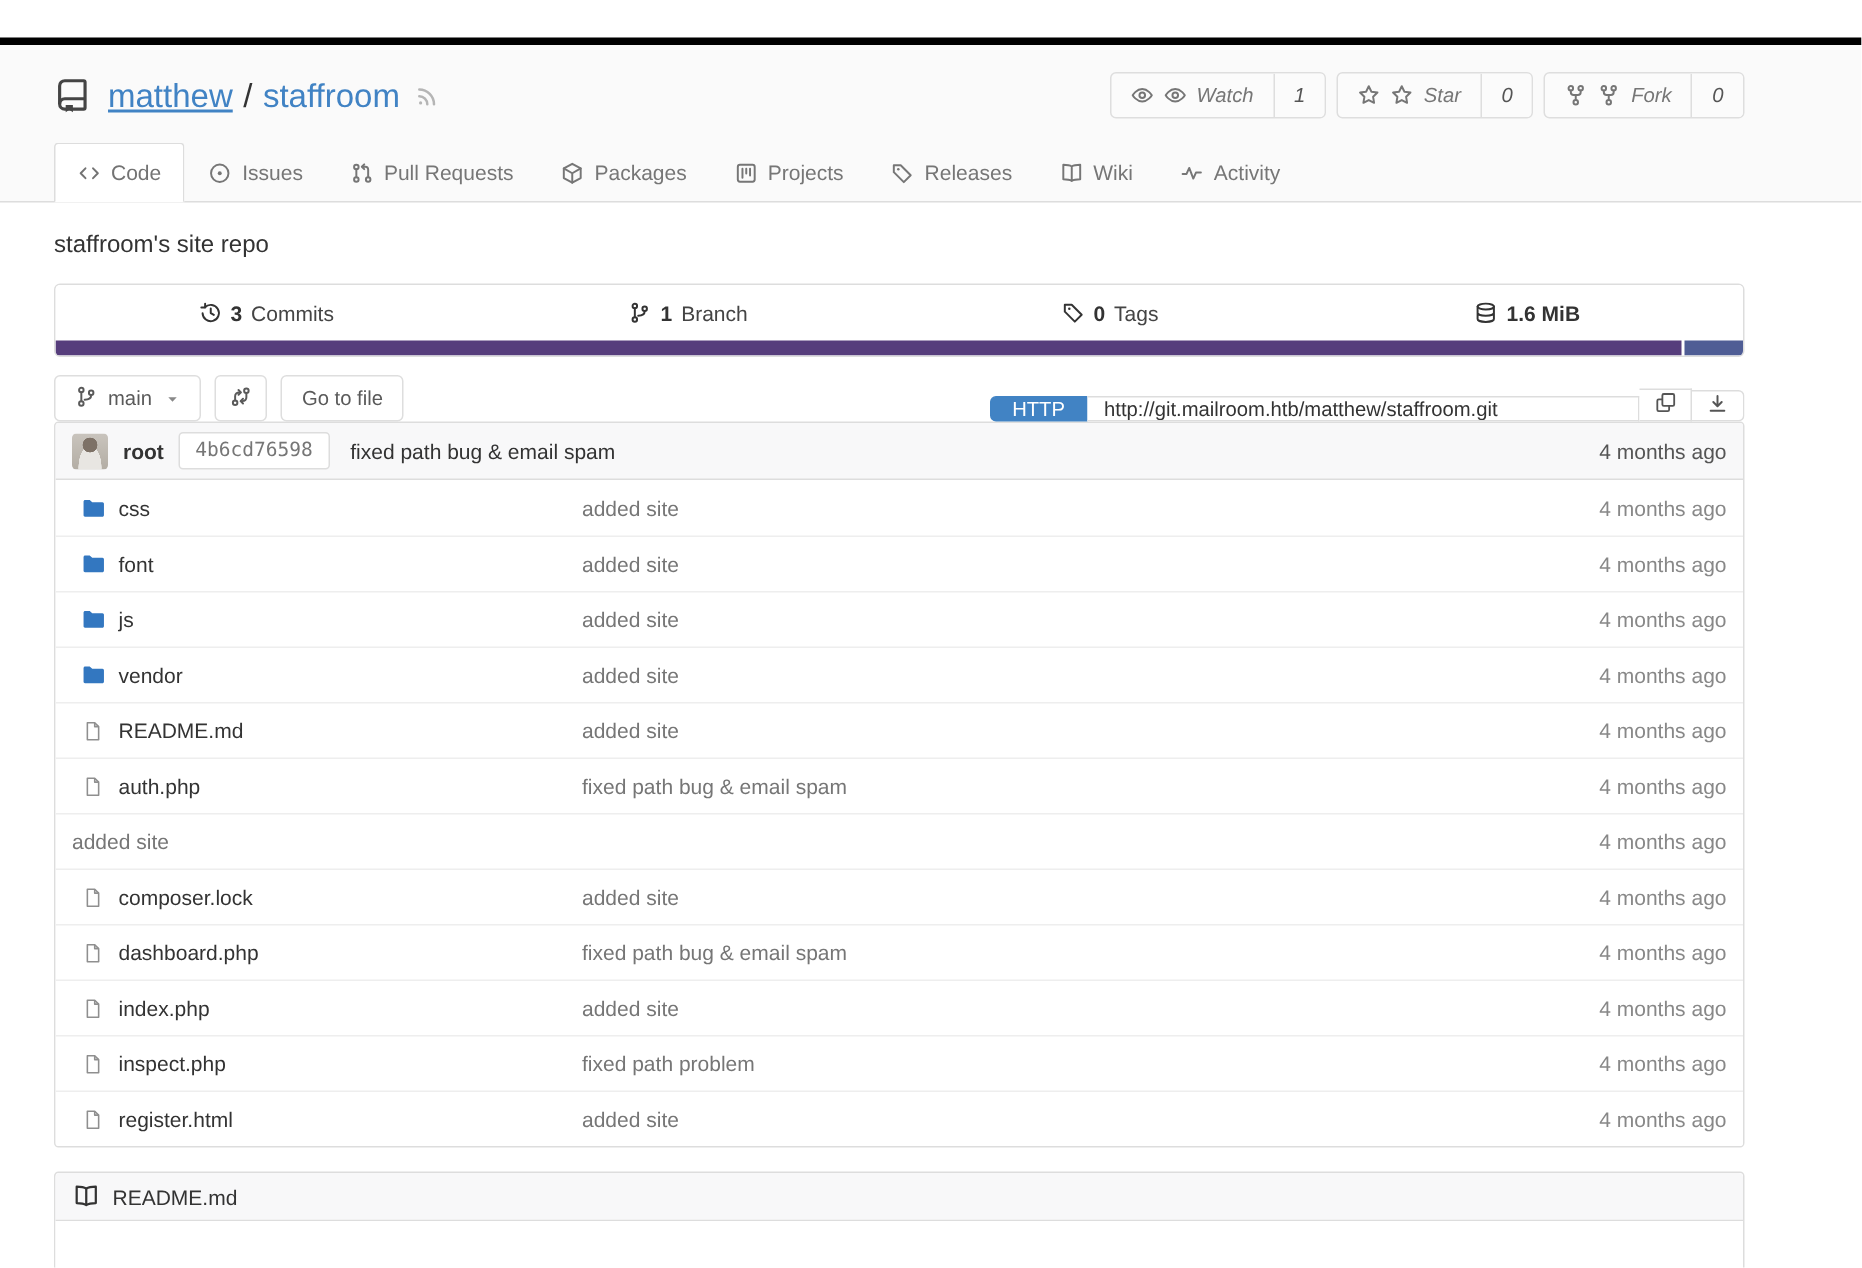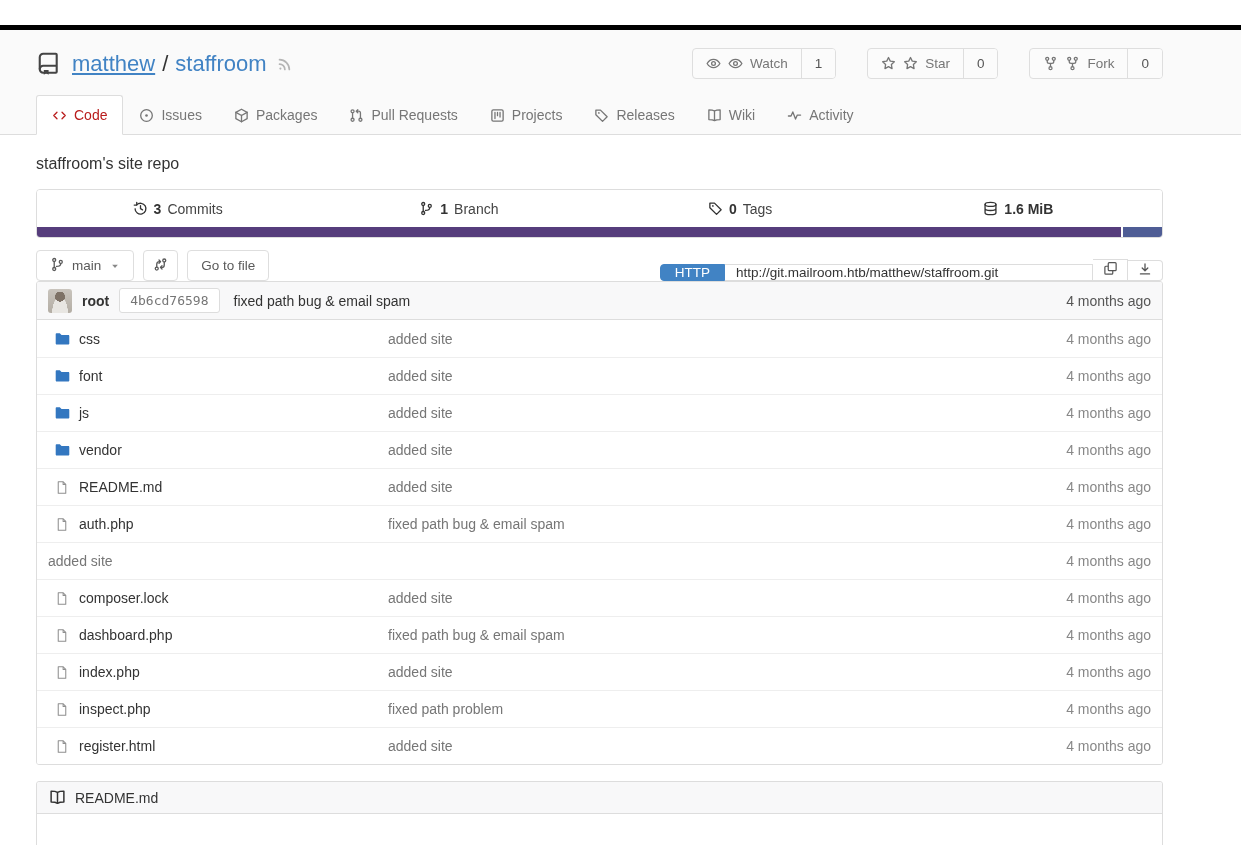--- a/index.html
+++ b/index.html
@@ -14,29 +14,29 @@
   
   .top-strip { height:25px; background:#fff; }
   .repo-header { background:#fafafa; border-top:5px solid #000000; border-bottom:1px solid #ddd; }
   .title-row { display:flex; align-items:center; padding-top:18px; }
   .repo-icon-wrap { color:#444; display:flex; margin-right:12px; }
   .repo-title { font-size:22px; font-weight:400; display:flex; align-items:baseline; gap:7px; }
   .repo-title a { color:#4183c4; text-decoration:none; cursor:pointer; }
   .repo-title .owner { text-decoration:underline; }
   .repo-title .sep { color:#333; }
   .rss-wrap { margin-left:10px; color:#b5b5b5; display:flex; }
-  .repo-actions { margin-left:auto; display:flex; gap:31px; }
+  .repo-actions { margin-left:auto; display:flex; gap:7px;font-style:italic; }
   .action-btn { display:flex; align-items:stretch; border:1px solid #dedede; border-radius:4px; background:#fbfbfb; color:#767676; font-size:13.5px; overflow:hidden; cursor:pointer; }
   .action-main { display:flex; align-items:center; gap:7px; padding:7px 13px; }
   .action-count { display:flex; align-items:center; padding:7px 13px; border-left:1px solid #dedede; color:#555; background:#fbfbfb; }
 
   
   .tabs { display:flex; margin-top:16px; }
   .tab { display:flex; align-items:center; gap:7px; padding:11px 15px; color:#767676; cursor:pointer; border:1px solid transparent; margin-bottom:-1px; }
-  .tab.active { background:#fff; color:#b91c1c; border-color:#ddd; border-bottom-color:#fff; border-radius:3px 3px 0 0; }
+  .tab.active { background:#fff; color:#737373; border-color:#ddd; border-bottom-color:#fff; border-radius:3px 3px 0 0; }
   .tab .ticon { display:flex; }
 
   
   .repo-desc { font-size:16px; color:#333; margin:20px 0 16px; }
 
   
   .stats-box { border:1px solid #ddd; border-radius:4px; overflow:hidden; }
   .stats-row { display:flex; height:37px; align-items:center; background:#fff; }
   .stat { flex:1; display:flex; justify-content:center; align-items:center; gap:6px; color:#444; cursor:pointer; }
   .stat b { color:#333; }
@@ -172,36 +172,36 @@
             <svg viewBox="0 0 16 16" width="15" height="15" fill="none" stroke="currentColor" stroke-width="1.4" stroke-linecap="round" stroke-linejoin="round">
               <circle cx="8" cy="8" r="6.2"></circle>
               <circle cx="8" cy="8" r="1.4" fill="currentColor" stroke="none"></circle>
             </svg>
           </span>
           <span class="tlbl">Issues</span>
         </div>
         <div class="tab">
           <span class="ticon">
             <svg viewBox="0 0 16 16" width="15" height="15" fill="none" stroke="currentColor" stroke-width="1.4" stroke-linecap="round" stroke-linejoin="round">
-              <path d="M8 1.3 14 4.6v6.8L8 14.7 2 11.4V4.6z"></path>
-              <path d="M2 4.6 8 8l6-3.4M8 8v6.7"></path>
-            </svg>
-          </span>
-          <span class="tlbl">Packages</span>
-        </div>
-        <div class="tab">
-          <span class="ticon">
-            <svg viewBox="0 0 16 16" width="15" height="15" fill="none" stroke="currentColor" stroke-width="1.4" stroke-linecap="round" stroke-linejoin="round">
               <circle cx="3.8" cy="3.5" r="1.6"></circle>
               <circle cx="3.8" cy="12.5" r="1.6"></circle>
               <circle cx="12.2" cy="12.5" r="1.6"></circle>
               <path d="M3.8 5.1v5.8M9.4 1.7 7.7 3.4l1.7 1.7M8.2 3.4h2c1.1 0 2 .9 2 2v5.4"></path>
             </svg>
           </span>
           <span class="tlbl">Pull Requests</span>
+        </div>
+        <div class="tab">
+          <span class="ticon">
+            <svg viewBox="0 0 16 16" width="15" height="15" fill="none" stroke="currentColor" stroke-width="1.4" stroke-linecap="round" stroke-linejoin="round">
+              <path d="M8 1.3 14 4.6v6.8L8 14.7 2 11.4V4.6z"></path>
+              <path d="M2 4.6 8 8l6-3.4M8 8v6.7"></path>
+            </svg>
+          </span>
+          <span class="tlbl">Packages</span>
         </div>
         <div class="tab">
           <span class="ticon">
             <svg viewBox="0 0 16 16" width="15" height="15" fill="none" stroke="currentColor" stroke-width="1.4" stroke-linecap="round" stroke-linejoin="round">
               <rect x="2" y="2" width="12" height="12" rx="1.5"></rect>
               <path d="M5.3 4.8v6.4M8 4.8v3.4M10.7 4.8v4.8"></path>
             </svg>
           </span>
           <span class="tlbl">Projects</span>
         </div>

